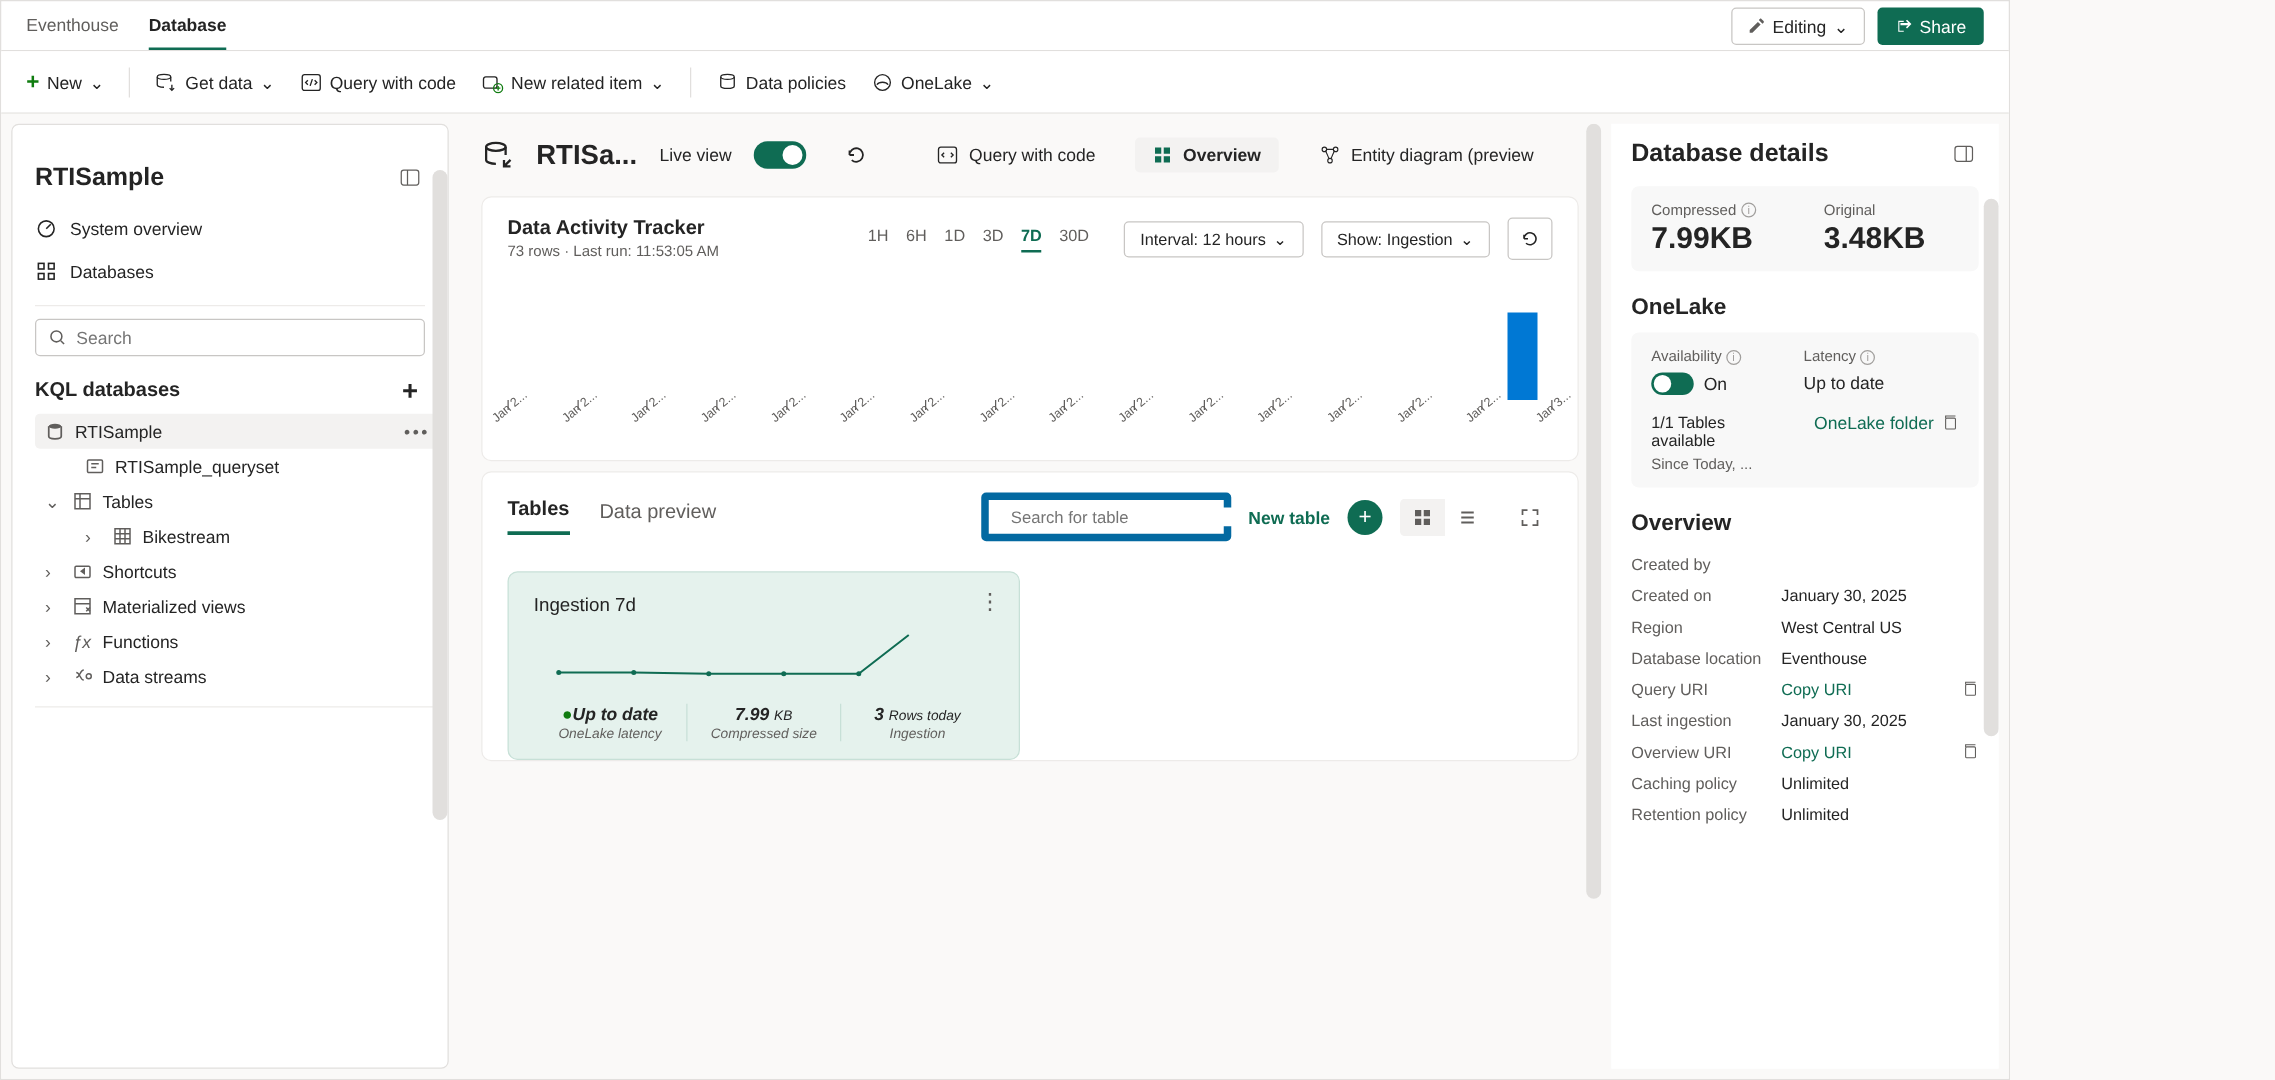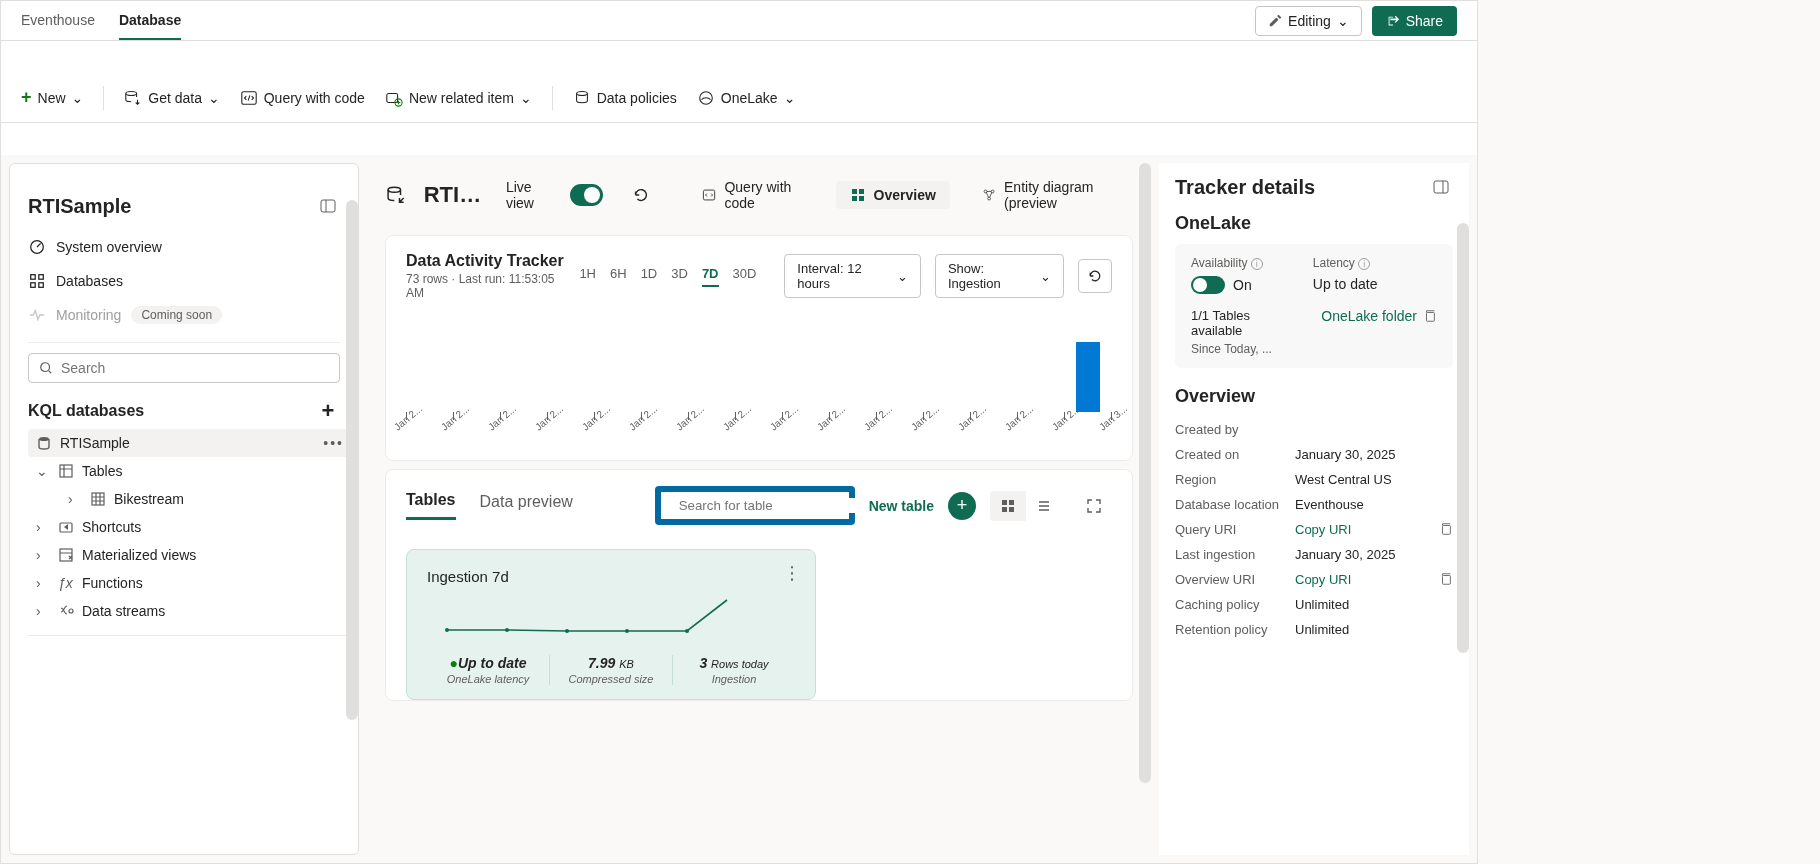--- a/index.html
+++ b/index.html
@@ -1,17 +1,17 @@
 <!DOCTYPE html>
 <html><head>
 <meta charset="utf-8">
 <style>
 * { box-sizing: border-box; margin: 0; padding: 0; font-family: "Segoe UI", Arial, sans-serif; }
 body { background: #faf9f8; color: #242424; font-size: 14px; overflow: hidden; }
-.app { width: 1478px; height: 864px; display: flex; flex-direction: column; border: 1px solid #e1dfdd; background: #fff; gap: 32px; }
+.app { width: 1608px; height: 864px; display: flex; flex-direction: column; border: 1px solid #e1dfdd; background: #fff; }
 
 
 .top-tabs { display: flex; align-items: center; height: 40px; padding: 0 20px; gap: 24px; border-bottom: 1px solid #e1dfdd; }
 .top-tab { height: 100%; display: flex; align-items: center; color: #605e5c; cursor: pointer; border-bottom: 2px solid transparent; }
 .top-tab.active { color: #242424; font-weight: 600; border-bottom: 2px solid #0f6c53; }
 .top-right { margin-left: auto; display: flex; gap: 10px; align-items: center; }
 .btn-outline { border: 1px solid #c8c6c4; background: #fff; border-radius: 4px; padding: 4px 12px; display: flex; align-items: center; gap: 6px; cursor: pointer; height: 30px; }
 .btn-green { background: #0f6c53; color: #fff; border: none; border-radius: 4px; padding: 4px 14px; display: flex; align-items: center; gap: 6px; cursor: pointer; height: 30px; }
 
 
@@ -213,47 +213,47 @@
       </div>
       <div class="lp-item">
         <svg width="18" height="18" viewBox="0 0 20 20">
             <rect x="3" y="3" width="5" height="5" fill="none" stroke="#242424" stroke-width="1.4"></rect>
             <rect x="12" y="3" width="5" height="5" fill="none" stroke="#242424" stroke-width="1.4"></rect>
             <rect x="3" y="12" width="5" height="5" fill="none" stroke="#242424" stroke-width="1.4"></rect>
             <rect x="12" y="12" width="5" height="5" fill="none" stroke="#242424" stroke-width="1.4"></rect>
           </svg>
         <span>Databases</span>
       </div>
-      <div class="lp-item inactive">
-        <svg width="18" height="18" viewBox="0 0 20 20">
-            <path d="M2 10h4l2-5 3 10 2-5h5" fill="none" stroke="#c8c6c4" stroke-width="1.4"></path>
-          </svg>
-        <span>Monitoring</span>
-        <span class="pill">Coming soon</span>
-      </div>
       <div class="lp-hr"></div>
       <div class="lp-search">
         <svg width="14" height="14" viewBox="0 0 16 16">
             <circle cx="7" cy="7" r="5" fill="none" stroke="#605e5c" stroke-width="1.4"></circle>
             <path d="M11 11l3 3" stroke="#605e5c" stroke-width="1.4"></path>
           </svg>
         <input placeholder="Search" style="">
       </div>
       <div class="lp-sec">
         <span>KQL databases</span>
         <span class="icon-btn" style="font-size:22px;color:#242424;">+</span>
       </div>
       <div class="tree">
         <div class="tree-row sel">
           <svg width="16" height="16" viewBox="0 0 16 16">
               <ellipse cx="8" cy="4" rx="5" ry="2" fill="#605e5c"></ellipse>
               <path d="M3 4v8c0 1.1 2.2 2 5 2s5-.9 5-2V4" fill="none" stroke="#605e5c" stroke-width="1.4"></path>
             </svg>
           <span>RTISample</span>
           <span class="more">•••</span>
+        </div>
+        <div class="tree-row indent1">
+          <svg width="16" height="16" viewBox="0 0 16 16">
+              <rect x="2" y="3" width="12" height="10" rx="1" fill="none" stroke="#605e5c" stroke-width="1.2"></rect>
+              <path d="M5 6h6M5 9h4" stroke="#605e5c" stroke-width="1.2"></path>
+            </svg>
+          <span>RTISample_queryset</span>
         </div>
         <div class="tree-row">
           <span class="chev">⌄</span>
           <svg width="16" height="16" viewBox="0 0 16 16">
               <rect x="2" y="2" width="12" height="12" fill="none" stroke="#605e5c" stroke-width="1.2"></rect>
               <path d="M2 6h12M6 2v12" stroke="#605e5c" stroke-width="1.2"></path>
             </svg>
           <span>Tables</span>
         </div>
         <div class="tree-row indent1">
@@ -489,26 +489,41 @@
               <div class="l">Ingestion</div>
             </div>
           </div>
         </div>
       </div>
     </div>
 
     <div class="col-right">
       <div class="fake-scroll small"></div>
       <div class="rp-head">
-        <span>Tracker details</span>
+        <span>Database details</span>
         <div class="icon-btn">
           <svg width="16" height="16" viewBox="0 0 16 16">
               <rect x="1" y="2" width="14" height="12" rx="2" fill="none" stroke="#605e5c"></rect>
               <path d="M10 2v12" stroke="#605e5c"></path>
             </svg>
+        </div>
+      </div>
+      <div class="grey-box">
+        <div class="kv-row">
+          <div class="kv">
+            <div class="k">
+                <span>Compressed</span> 
+                <span class="info-icon">i</span>
+              </div>
+            <div class="v">7.99KB</div>
+          </div>
+          <div class="kv">
+            <div class="k">Original</div>
+            <div class="v">3.48KB</div>
+          </div>
         </div>
       </div>
 
       <div class="rp-sec-t">OneLake</div>
       <div class="grey-box">
         <div class="kv-row" style="gap:50px;">
           <div>
             <div class="k small-txt"><span>Availability</span> <span class="info-icon">i</span></div>
             <div style="margin-top:6px;display:flex;align-items:center;gap:8px;">
               <span class="mini-toggle"></span>

